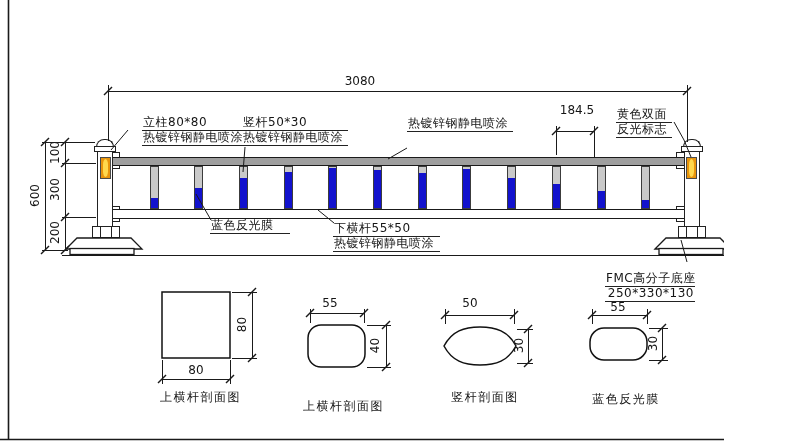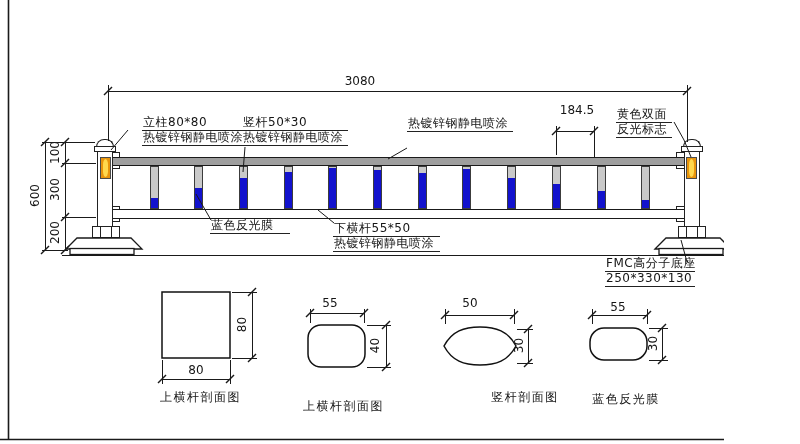--- a/index.html
+++ b/index.html
@@ -118,37 +118,37 @@
     <div class="row">黄色双面</div>
     <div class="row">反光标志</div>
   </div>
   <div class="ann" style="left:210px;top:219px;width:80px;">
     <div class="row">蓝色反光膜</div>
   </div>
   <div class="ann" style="left:333px;top:222px;width:107px;">
     <div class="row">下横杆55*50</div>
     <div class="row">热镀锌钢静电喷涂</div>
   </div>
-  <div class="ann" style="left:605px;top:257px;width:90px;">
+  <div class="ann" style="left:605px;top:272px;width:90px;text-align:right;">
     <div class="row">FMC高分子底座</div>
     <div class="row">250*330*130</div>
   </div>
 
   <div class="dim" style="left:182px;top:364px;width:28px;">80</div>
   <div class="dim rot" style="left:227px;top:318px;width:30px;">80</div>
   <div class="dim" style="left:316px;top:297px;width:28px;">55</div>
   <div class="dim rot" style="left:360px;top:339px;width:30px;">40</div>
   <div class="dim" style="left:456px;top:297px;width:28px;">50</div>
   <div class="dim rot" style="left:504px;top:339px;width:30px;">30</div>
   <div class="dim" style="left:604px;top:301px;width:28px;">55</div>
   <div class="dim rot" style="left:638px;top:337px;width:30px;">30</div>
 
   <div class="seclabel" style="left:160px;top:389px;width:76px;">上横杆剖面图</div>
   <div class="seclabel" style="left:303px;top:398px;width:80px;">上横杆剖面图</div>
-  <div class="seclabel" style="left:447px;top:389px;width:76px;margin-left:40px;">竖杆剖面图</div>
+  <div class="seclabel" style="left:447px;top:389px;width:76px;">竖杆剖面图</div>
   <div class="seclabel" style="left:586px;top:391px;width:80px;">蓝色反光膜</div>
 
   <svg class="overlay" width="800" height="444" viewBox="0 0 800 444">
 
     <path d="M8.5,0 V439 M0,439.5 H796 M795.5,0 V439" stroke="#1a1a1a" stroke-width="1.6" fill="none"></path>
 
     <path d="M62,255.5 H757" stroke="#1a1a1a" stroke-width="1.2" fill="none"></path>
 
     <g fill="#fff" stroke="#1a1a1a" stroke-width="1.3">
       <path d="M66,249 L77,238 H131 L142,249 Z"></path>

